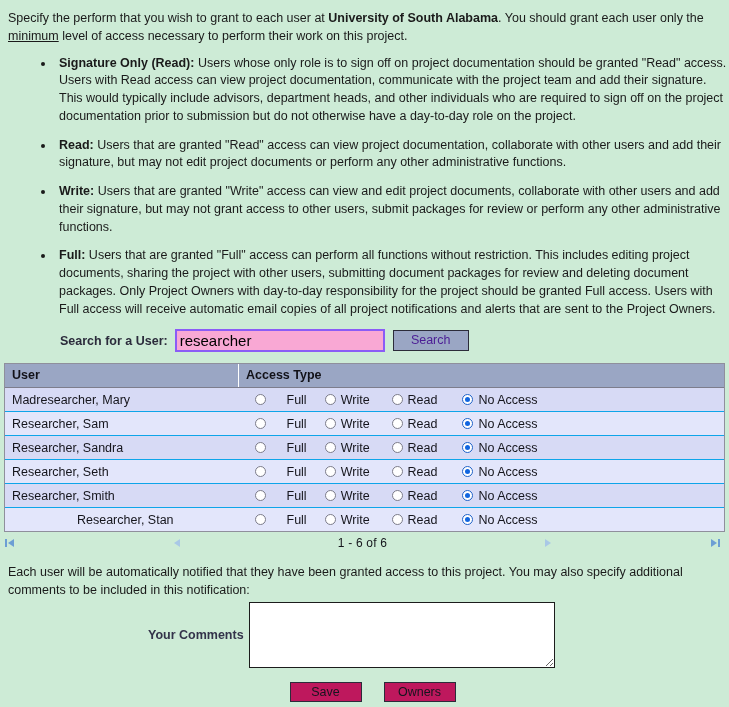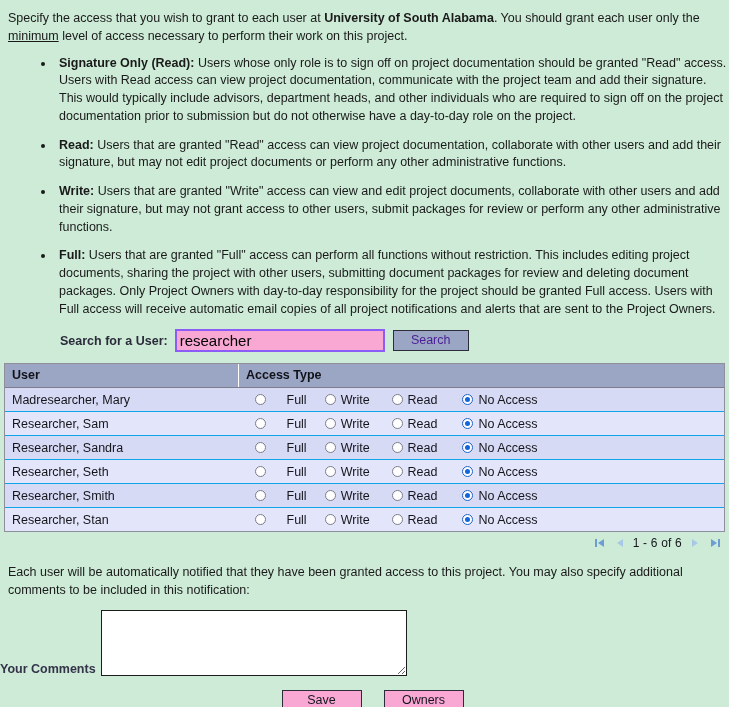--- a/index.html
+++ b/index.html
@@ -105,21 +105,21 @@
     border-right: 1px solid #ffffff;
   }
   table.user-grid tbody td {
     padding: 4px 0 4px 7px;
     border-bottom: 1px solid #0ea5e9;
     height: 15px;
     color: #15151c;
   }
   table.user-grid tbody tr.odd td { background: #d7daf5; }
   table.user-grid tbody tr.even td { background: #e3e6fb; }
-  table.user-grid tbody tr:last-child td { border-bottom: 1px solid #8f8f9c; }
+  table.user-grid tbody tr:last-child td { border-bottom: 1px solid #8f8f9c; text-align: center; }
 
   td.access-cell {
     padding-left: 0 !important;
   }
   .radio-group {
     display: flex;
     align-items: center;
   }
   .radio-opt {
     display: flex;
@@ -153,43 +153,44 @@
     width: 5px;
     height: 5px;
     border-radius: 50%;
     background: #1166e0;
   }
   .radio-label { font-size: 12.5px; color: #15151c; }
 
   .pager {
     margin: 4px 4px 0 0;
     display: flex;
-    justify-content: flex-end;
+    justify-content: space-between;
     align-items: center;
     font-size: 12px;
     color: #15151c;
   }
   .pager .pg-icon {
     margin: 0 4px;
     display: inline-flex;
     align-items: center;
     line-height: 1;
   }
   .pager .pg-text { margin: 0 3px; letter-spacing: 0.2px; }
 
   .notify-text {
     margin: 14px 8px 0 8px;
     line-height: 1.42;
     font-size: 12.5px;
   }
 
   .comments-row {
-    margin-top: 10px;
-    display: flex;
-    align-items: flex-end;
+    margin-top: 2px;
+    display: flex;
+    align-items: center;
+    padding-left: 148px;
   }
   .comments-label {
     font-weight: bold;
     font-size: 12.5px;
     color: #33334a;
     margin-right: 5px;
   }
   .comments-area {
     width: 300px;
     height: 60px;
@@ -203,39 +204,39 @@
   }
 
   .action-row {
     margin-top: 14px;
     display: flex;
     justify-content: center;
     gap: 22px;
     padding-left: 16px;
   }
   .action-btn {
-    width: 80px;
+    width: 72px;
     height: 20px;
-    background: #f9a8d4;
+    background: #be185d;
     border: 1px solid #2c2c3a;
     font-family: "Liberation Sans", sans-serif;
     font-size: 12.5px;
     color: #15151e;
     cursor: pointer;
     padding: 0;
     line-height: 18px;
   }
 </style>
 </head>
 <body>
 
 <div class="page">
 
   <div class="intro">
-    <span>Specify the access that you wish to grant to each user at </span><b>University of South Alabama</b><span>. You should grant each user only the </span><u>minimum</u><span> level of access necessary to perform their work on this project.</span>
+    <span>Specify the perform that you wish to grant to each user at </span><b>University of South Alabama</b><span>. You should grant each user only the </span><u>minimum</u><span> level of access necessary to perform their work on this project.</span>
   </div>
 
   <ul class="access-list">
     <li>
       <span class="term">Signature Only (Read):</span><span> Users whose only role is to sign off on project documentation should be granted "Read" access. Users with Read access can view project documentation, communicate with the project team and add their signature. This would typically include advisors, department heads, and other individuals who are required to sign off on the project documentation prior to submission but do not otherwise have a day-to-day role on the project.</span>
     </li>
     <li>
       <span class="term">Read:</span><span> Users that are granted "Read" access can view project documentation, collaborate with other users and add their signature, but may not edit project documents or perform any other administrative functions.</span>
     </li>
     <li>

